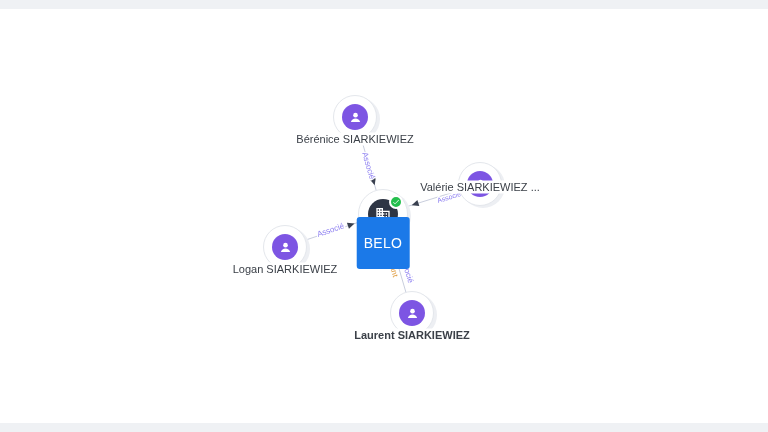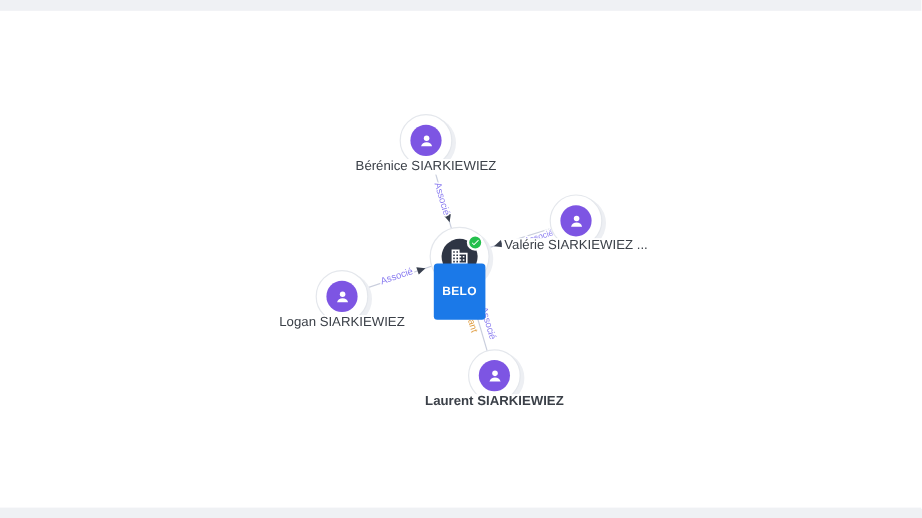--- a/index.html
+++ b/index.html
@@ -17,21 +17,21 @@
   .avatar{width:26px;height:26px;border-radius:50%;display:flex;align-items:center;justify-content:center;}
   .person-label{position:absolute;transform:translate(-50%,-50%);font-size:11px;color:#3b4048;
     background:#ffffff;padding:0 2px;white-space:nowrap;line-height:13px;}
   .center-node{position:absolute;width:48px;height:48px;border-radius:50%;background:#fff;
     border:1px solid #e4e7ec;box-shadow:3px 2px 0 0 #edeff3;transform:translate(-50%,-50%);
     display:flex;align-items:center;justify-content:center;cursor:pointer;}
   .center-inner{position:relative;width:30px;height:30px;border-radius:50%;
     display:flex;align-items:center;justify-content:center;}
   .badge{position:absolute;top:-4px;right:-5px;width:14px;height:14px;border-radius:50%;
     border:2px solid #fff;display:flex;align-items:center;justify-content:center;box-sizing:border-box;}
-  .pill{position:absolute;transform:translate(-50%,-50%);color:#fff;font-size:10px;font-weight:bold;
+  .pill{position:absolute;transform:translate(-50%,-50%);color:#fff;font-size:14px;font-weight:normal;
     letter-spacing:.3px;padding:18px 7px;border-radius:3px;z-index:10;cursor:pointer;white-space:nowrap;}
   .edge-label{paint-order:stroke;stroke:#ffffff;stroke-width:2.5px;font-family:"Liberation Sans",sans-serif;}
 </style>
 </head>
 <body>
 
 <div id="app">
   <svg id="edges">
       <line x1="355" y1="117" x2="383" y2="214" stroke="#c9cedd" stroke-width="1"></line>
       <path d="M0,0 L-7,3.2 L-7,-3.2 Z" transform="translate(374.6799052145254,185.17681449317723) rotate(73.89869760084159)" fill="#39404f"></path>
@@ -58,21 +58,21 @@
       </div>
       <div class="person-label" style="left: 355px; top: 139px;">Bérénice SIARKIEWIEZ</div>
       <div class="person-node" style="left: 480px; top: 184px; border-color: rgb(228, 231, 236);">
         <div class="avatar" style="background: rgb(125, 85, 227);">
           <svg viewBox="0 0 24 24" width="15" height="15">
             <circle cx="12" cy="8.2" r="3.7" fill="#fff"></circle>
             <path d="M12 13.6c-3.6 0-6.4 2.1-7.4 5.4h14.8c-1-3.3-3.8-5.4-7.4-5.4z" fill="#fff"></path>
           </svg>
         </div>
       </div>
-      <div class="person-label" style="left: 480px; top: 205px;">Valérie SIARKIEWIEZ ...</div>
+      <div class="person-label" style="left: 480px; top: 187px;">Valérie SIARKIEWIEZ ...</div>
       <div class="person-node" style="left: 285px; top: 247px; border-color: rgb(228, 231, 236);">
         <div class="avatar" style="background: rgb(125, 85, 227);">
           <svg viewBox="0 0 24 24" width="15" height="15">
             <circle cx="12" cy="8.2" r="3.7" fill="#fff"></circle>
             <path d="M12 13.6c-3.6 0-6.4 2.1-7.4 5.4h14.8c-1-3.3-3.8-5.4-7.4-5.4z" fill="#fff"></path>
           </svg>
         </div>
       </div>
       <div class="person-label" style="left: 285px; top: 269px;">Logan SIARKIEWIEZ</div>
       <div class="person-node" style="left: 412px; top: 313px; border-color: rgb(228, 231, 236);">

